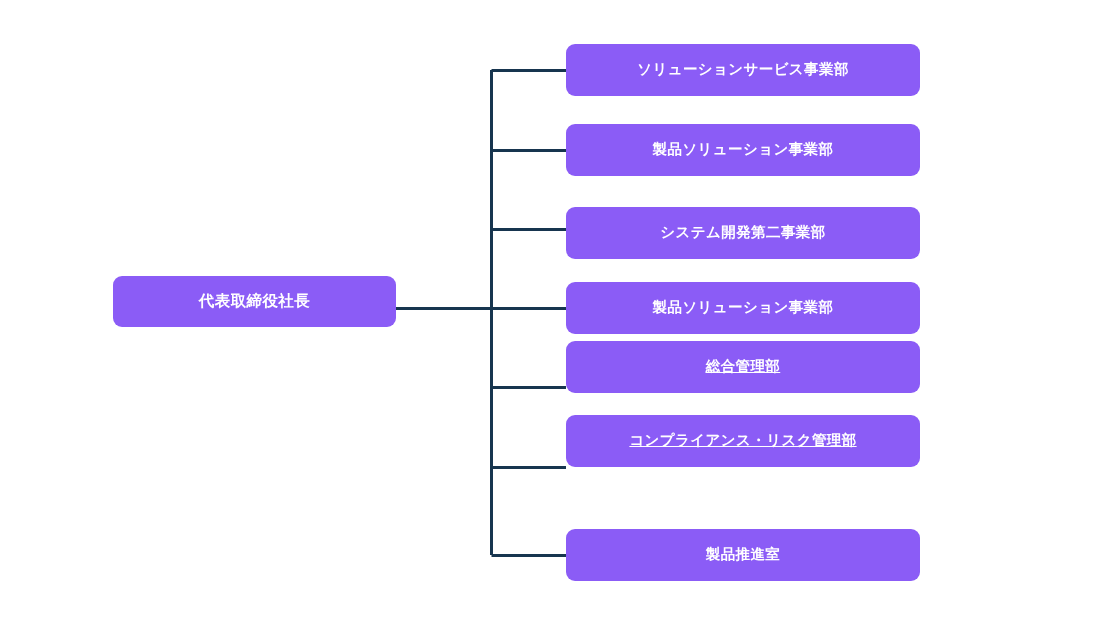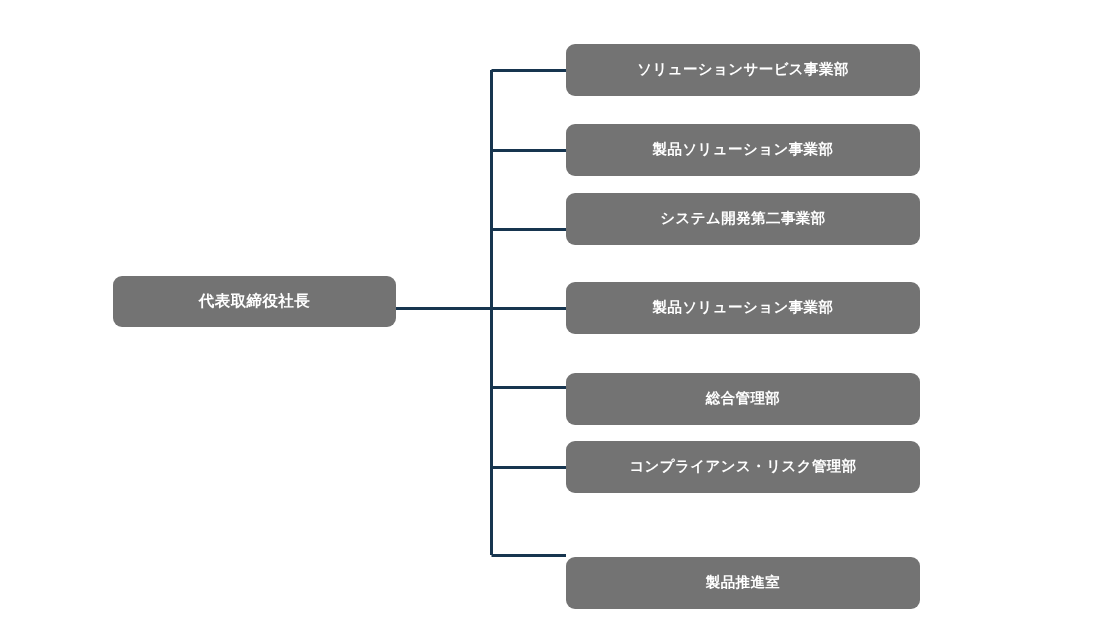--- a/index.html
+++ b/index.html
@@ -24,21 +24,21 @@
     left: 0;
     top: 0;
     width: 1106px;
     height: 633px;
     pointer-events: none;
   }
   
   .node {
     position: absolute;
     box-sizing: border-box;
-    background: #737373;
+    background: #8b5cf6;
     border-radius: 9px;
     display: flex;
     align-items: center;
     justify-content: center;
     color: #ffffff;
     font-weight: bold;
     letter-spacing: 0.4px;
     text-align: center;
     line-height: 1.2;
     user-select: none;
@@ -56,25 +56,25 @@
     font-size: 15.5px;
   }
   .child-node {
     left: 566px;
     width: 354px;
     height: 52px;
     font-size: 14.5px;
   }
   .child-0 { top: 44px; }
   .child-1 { top: 124px; }
-  .child-2 { top: 193px; }
+  .child-2 { top: 207px; }
   .child-3 { top: 282px; font-family: Liberation Serif, serif; }
-  .child-4 { top: 373px; }
-  .child-5 { top: 441px; }
-  .child-6 { top: 529px; margin-top: 28px; }
+  .child-4 { top: 341px; text-decoration: underline; }
+  .child-5 { top: 415px; text-decoration: underline; }
+  .child-6 { top: 529px; }
 </style>
 </head>
 <body>
 
 <div id="canvas">
 
   <svg id="connectors" viewBox="0 0 1106 633" width="1106" height="633" xmlns="http://www.w3.org/2000/svg">
     <g stroke="#17354f" stroke-width="3" fill="none" stroke-linecap="butt">
 
       <line x1="491.5" y1="70" x2="491.5" y2="555"></line>

